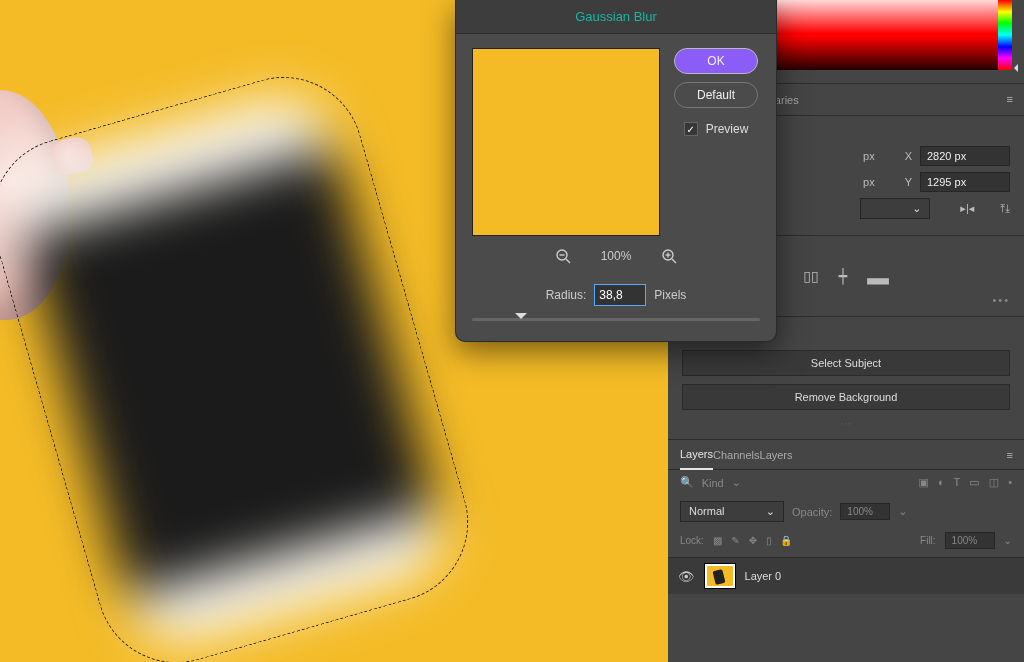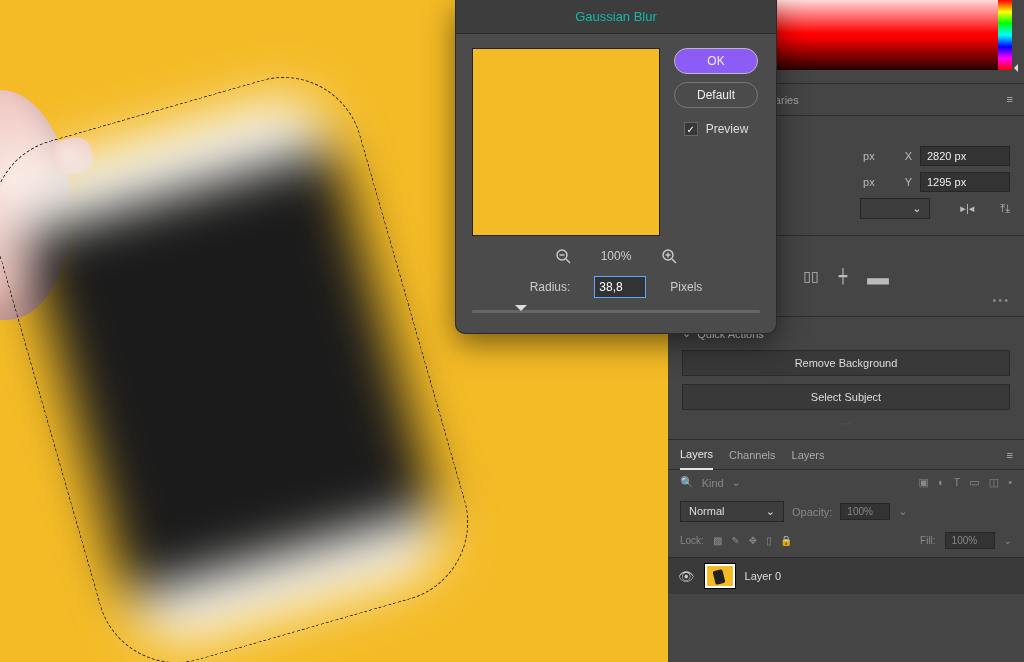--- a/index.html
+++ b/index.html
@@ -39,21 +39,21 @@
 .dropdown { background:#3d3d3d; border:1px solid #262626; padding:3px 8px; width:70px; display:flex; justify-content:space-between; color:#ddd;}
 .heading { color:#ddd; font-size:11px; margin-bottom:10px; }
 .align-icons{display:flex;gap:20px;justify-content:center;color:#bbb;font-size:14px;margin:6px 0 10px;}
 .dots{color:#888;text-align:right;letter-spacing:2px;}
 
 .qa-head { display:flex; align-items:center; gap:6px; color:#ddd; margin-bottom:10px;}
 .qa-btn { background:#393939; border:1px solid #2a2a2a; color:#ddd; padding:6px 0; width:100%; margin-bottom:8px; text-align:center; }
 .more{color:#999;text-align:center;font-size:10px;opacity:.3;}
 
 .layers-panel{padding:0;}
-.layer-tabs{display:flex;gap:16px;padding:8px 12px;border-bottom:1px solid #2c2c2c;align-items:center;position:relative;}
+.layer-tabs{display:flex;padding:8px 12px;border-bottom:1px solid #2c2c2c;align-items:center;position:relative;}
 .layer-tabs .tab.active{font-weight:500;}
 .lt-row{display:flex;align-items:center;gap:8px;padding:6px 12px;color:#888;}
 .lt-field{background:#333;border:1px solid #262626;color:#888;padding:2px 6px;width:50px;font-size:10px;}
 .lt-icons{display:flex;gap:9px;margin-left:auto;}
 .lock-row{display:flex;align-items:center;gap:9px;padding:4px 12px 8px;color:#888;font-size:10px;}
 .layer-item{display:flex;align-items:center;gap:10px;padding:6px 10px;background:#3a3a3a;border-top:1px solid #2c2c2c;}
 .eye{color:#ccc;font-size:13px;}
 .thumb{width:30px;height:24px;background:#f4bb26;border:2px solid #fff;outline:1px solid #000;position:relative;}
 .thumb::after{content:"";position:absolute;left:7px;top:4px;width:10px;height:14px;background:#222;border-radius:2px;transform:rotate(-14deg);}
 .layer-name{color:#ddd;}
@@ -62,21 +62,21 @@
 .dialog { position:absolute; left:455px; top:0; width:322px; background:#4b4b4b; border:1px solid #2a2a2a; border-top:none; border-radius:0 0 10px 10px; box-shadow:0 10px 30px rgba(0,0,0,.5); padding:0 0 20px; }
 .dlg-title{background:#3d3d3d;color:#14b8a6;text-align:center;padding:9px 0;font-size:13px;border-bottom:1px solid #2b2b2b;}
 .dlg-body{display:flex;gap:14px;padding:14px 16px 0;}
 .preview{width:188px;height:188px;background:#f4bb26;border:1px solid #222;}
 .dlg-side{display:flex;flex-direction:column;gap:8px;align-items:center;}
 .pill{width:84px;padding:5px 0;border-radius:14px;border:1px solid #777;color:#eee;text-align:center;font-size:12px;background:transparent;}
 .pill.ok{border-color:#bbb;background:#8b5cf6;}
 .chk{display:flex;align-items:center;gap:8px;color:#ddd;font-size:12px;margin-top:6px;}
 .chk-box{width:14px;height:14px;border:1px solid #666;background:#373737;display:flex;align-items:center;justify-content:center;color:#fff;font-size:10px;}
 .zoom-row{display:flex;justify-content:center;gap:30px;align-items:center;color:#ccc;margin-top:12px;font-size:12px;}
-.radius-row{display:flex;justify-content:center;gap:24px;align-items:center;color:#ccc;margin-top:12px;font-size:12px;}
+.radius-row{display:flex;justify-content:center;gap:8px;align-items:center;color:#ccc;margin-top:20px;font-size:12px;}
 .radius-in{background:#333;border:1px solid #5aa9ff;color:#fff;padding:3px 4px;width:52px;font-size:12px;}
 .slider{margin:12px 16px 0;height:3px;background:#666;border-radius:2px;position:relative;}
 .slider::after{content:"";position:absolute;left:15%;top:-5px;width:0;height:0;border:6px solid transparent;border-top-color:#ddd;}
 
 svg{display:block;}
 </style>
 </head>
 <body>
 
 <div class="canvas">
@@ -136,22 +136,22 @@
       <span>▃▃</span>
     </div>
     <div class="dots">•••</div>
   </div>
 
   <div class="section">
     <div class="qa-head">
       <span>⌄</span>
       <span>Quick Actions</span>
     </div>
+    <div class="qa-btn">Select Subject</div>
     <div class="qa-btn">Remove Background</div>
-    <div class="qa-btn">Select Subject</div>
     <div class="more">⋯</div>
   </div>
 
   <div class="layers-panel">
     <div class="layer-tabs">
       <span class="tab active">Layers</span>
       <span class="tab">Channels</span>
       <span class="tab">Layers</span>
       <span class="menu-icon">≡</span>
     </div>

